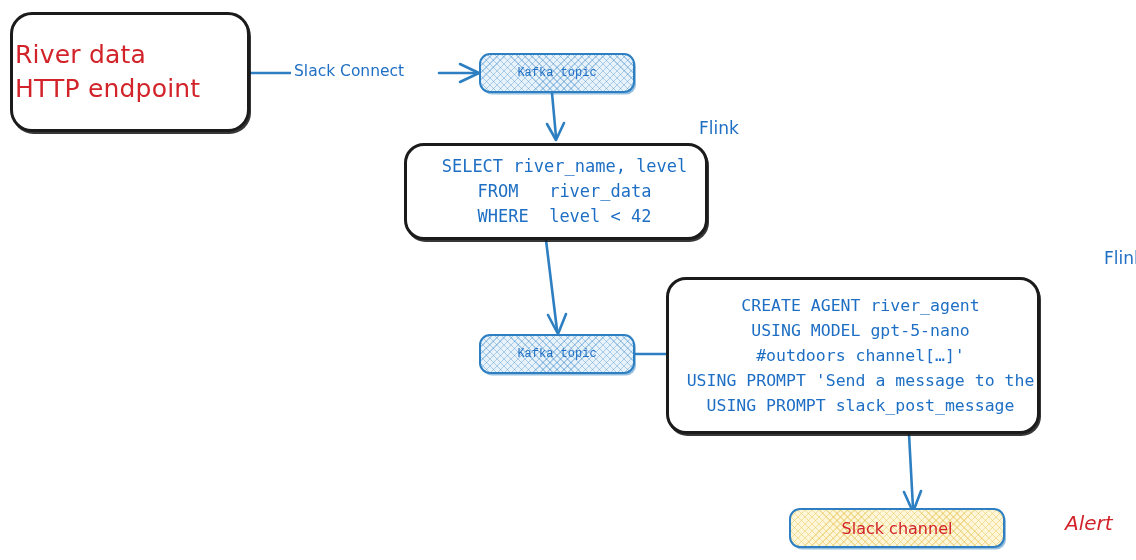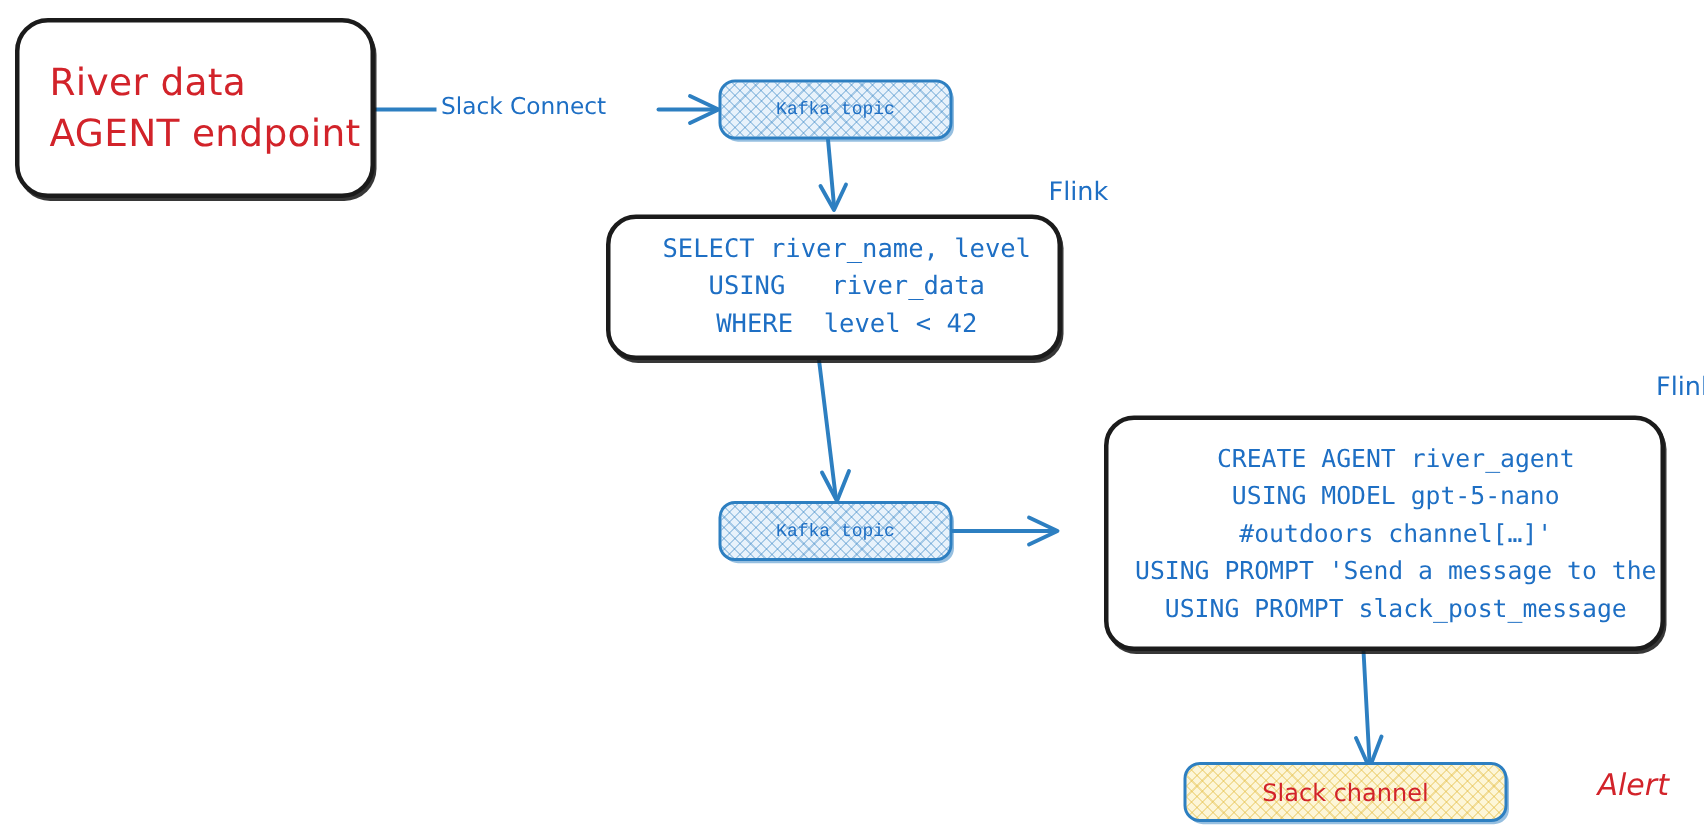--- a/index.html
+++ b/index.html
@@ -42,21 +42,21 @@
     background: #ffffff;
     box-shadow: 1.5px 2.5px 0 -0.5px rgba(20,20,20,0.85);
   }
   .src-line {
     color: #d2232a;
     font-family: "DejaVu Sans", sans-serif;
     font-size: 25px;
     font-weight: 400;
     line-height: 1.38;
     letter-spacing: 0.2px;
-    padding-left: 20px;
+    padding-left: 2px;
     white-space: nowrap;
   }
 
   
   .node-code {
     border: 3.5px solid #1b1b1b;
     border-radius: 20px;
     background: #ffffff;
     box-shadow: 1.5px 2.5px 0 -0.5px rgba(20,20,20,0.85);
     padding: 8px 0 8px 0;
@@ -168,44 +168,44 @@
     </g>
 
     <g>
       <path d="M 909,434 L 913,508" stroke="#2d7fc1" stroke-width="2.6" fill="none" stroke-linecap="round"></path>
       <path d="M 904,492 L 913,512 L 921,491" stroke="#2d7fc1" stroke-width="2.6" fill="none" stroke-linecap="round" stroke-linejoin="round"></path>
     </g>
   </svg>
 
   <div class="node node-source" style="left:10px; top:12px; width:240px; height:120px;">
     <div class="src-line">River data</div>
-    <div class="src-line">AGENT endpoint</div>
+    <div class="src-line">HTTP endpoint</div>
   </div>
 
   <div class="edge-label" style="left:291px; top:62px;">Slack Connect</div>
 
   <div class="node node-topic" style="left:479px; top:53px; width:156px; height:40px;">
     <div class="topic-label">Kafka topic</div>
   </div>
 
   <div class="annot annot-flink" style="left:655px; top:118px;">Flink</div>
 
   <div class="node node-code" style="left:404px; top:143px; width:304px; height:97px;">
     <div class="code-line">SELECT river_name, level</div>
-    <div class="code-line">USING   river_data</div>
+    <div class="code-line">FROM   river_data</div>
     <div class="code-line">WHERE  level &lt; 42</div>
   </div>
 
   <div class="node node-topic" style="left:479px; top:334px; width:156px; height:40px;">
     <div class="topic-label">Kafka topic</div>
   </div>
 
   <div class="annot annot-flink" style="left:1060px; top:248px;">Flink</div>
 
-  <div class="node node-code agent" style="left:736px; top:277px; width:374px; height:157px;">
+  <div class="node node-code agent" style="left:666px; top:277px; width:374px; height:157px;">
     <div class="code-line">CREATE AGENT river_agent</div>
     <div class="code-line">USING MODEL gpt-5-nano</div>
     <div class="code-line">#outdoors channel[…]'</div>
     <div class="code-line">USING PROMPT 'Send a message to the</div>
     <div class="code-line">USING PROMPT slack_post_message</div>
   </div>
 
   <div class="node node-slack" style="left:789px; top:508px; width:216px; height:40px;">
     <div class="slack-label">Slack channel</div>
   </div>

